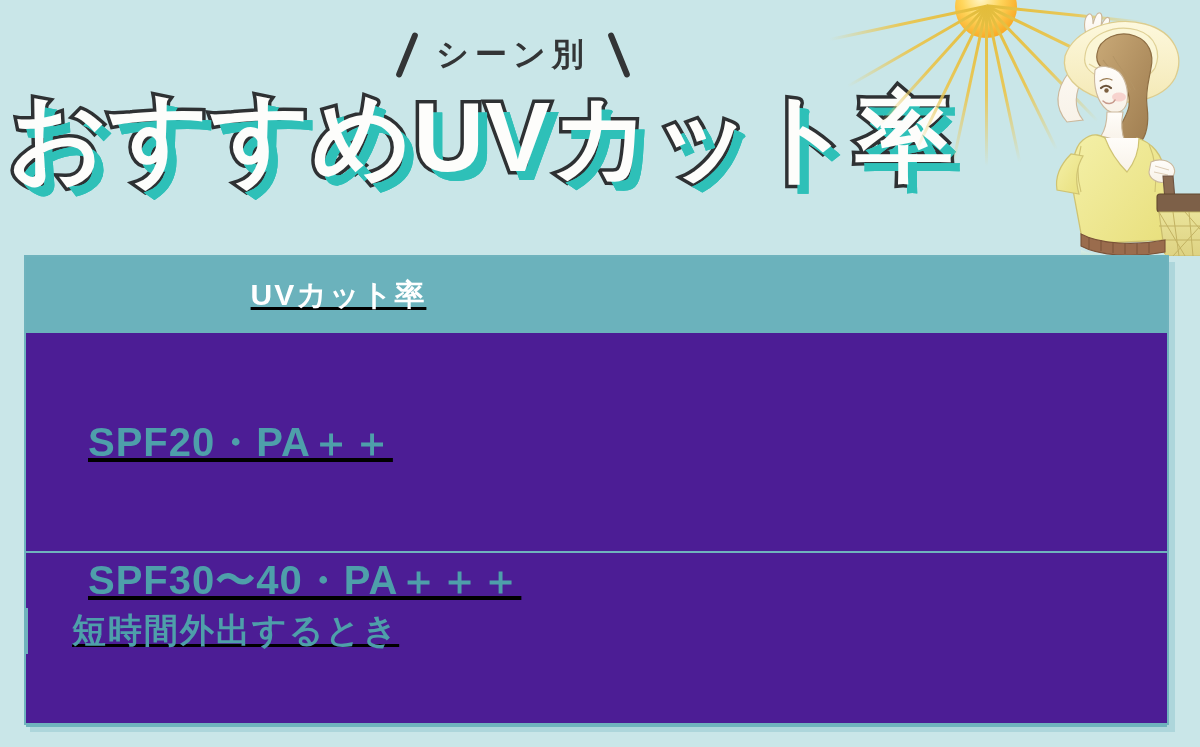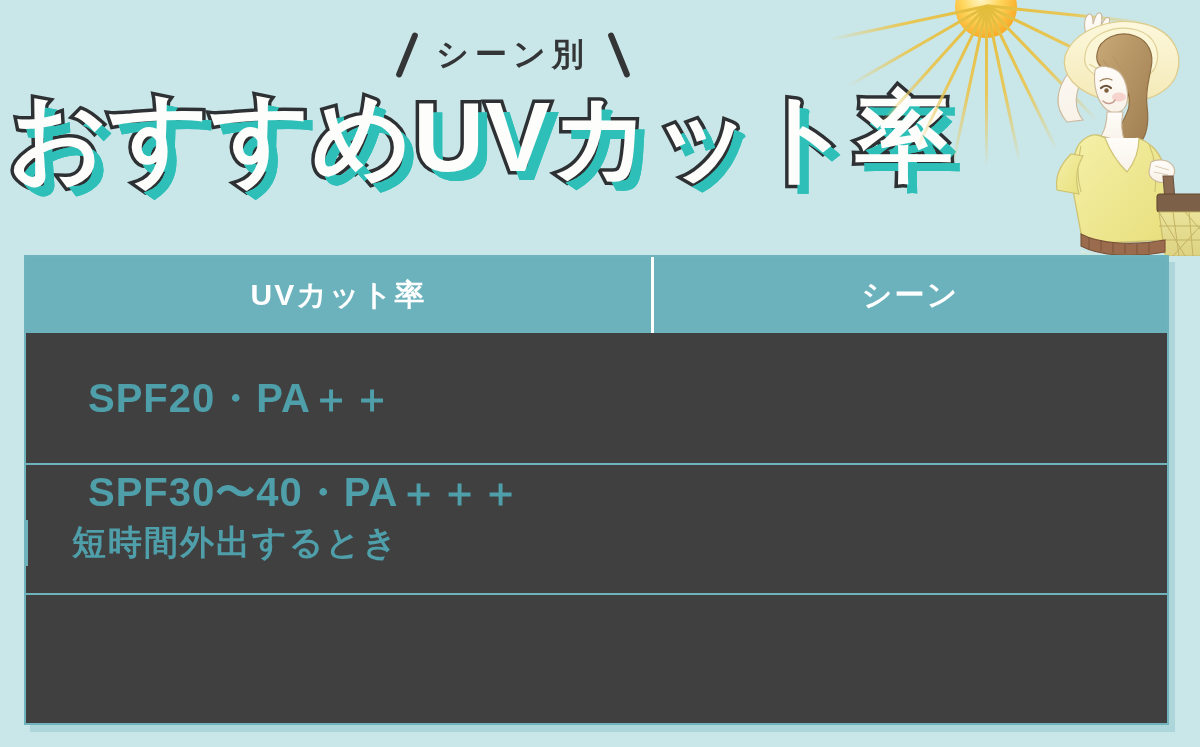--- a/index.html
+++ b/index.html
@@ -71,36 +71,37 @@
 
   
   #lady{
     position:absolute; left:1015px; top:-6px; width:190px; height:262px;
   }
 
   
   #table{
     position:absolute; left:24px; top:255px;
     width:1145px; height:470px;
-    background:#404040;
+    background:#4c1d95;
     border:2px solid #6fb3bd;
     box-shadow:6px 7px 0 rgba(150,200,207,.55);
+    text-decoration:underline;
   }
   #thead{
     display:flex; height:76px; background:#6bb2bc;
   }
   #thead .th{
     display:flex; align-items:center; justify-content:center;
     color:#ffffff; font-size:30px; font-weight:bold; letter-spacing:2px;
     white-space:nowrap;
   }
   #thead .th.c1{ width:625px; }
   #thead .th.c2{ width:516px; border-left:3px solid #ffffff; }
 
-  .trow{ display:flex; height:130px; }
+  .trow{ display:flex; height:130px;margin-top:44px; }
   .trow + .trow{ border-top:2px solid #6fb3bd;flex-direction:column; }
   .trow .td{
     display:flex; align-items:center;
     color:#4e9faa;
     white-space:nowrap;
   }
   .trow .td.c1{
     width:625px; padding-left:62px;
     font-size:40px; font-weight:bold; letter-spacing:1px;
   }
@@ -243,21 +244,20 @@
     </g>
 
     <path d="M58 256 C80 264 118 266 142 260 L142 262 L58 262 Z" fill="url(#gSkirt)"></path>
   </svg>
 </div>
 
 <div id="table">
 
   <div id="thead">
     <div class="th c1">UVカット率</div>
-    <div class="th c2">シーン</div>
   </div>
 
   <div class="trow">
     <div class="td c1">SPF20・PA＋＋</div>
   </div>
 
   <div class="trow">
     <div class="td c1">SPF30〜40・PA＋＋＋</div>
     <div class="td c2">短時間外出するとき</div>
   </div>

